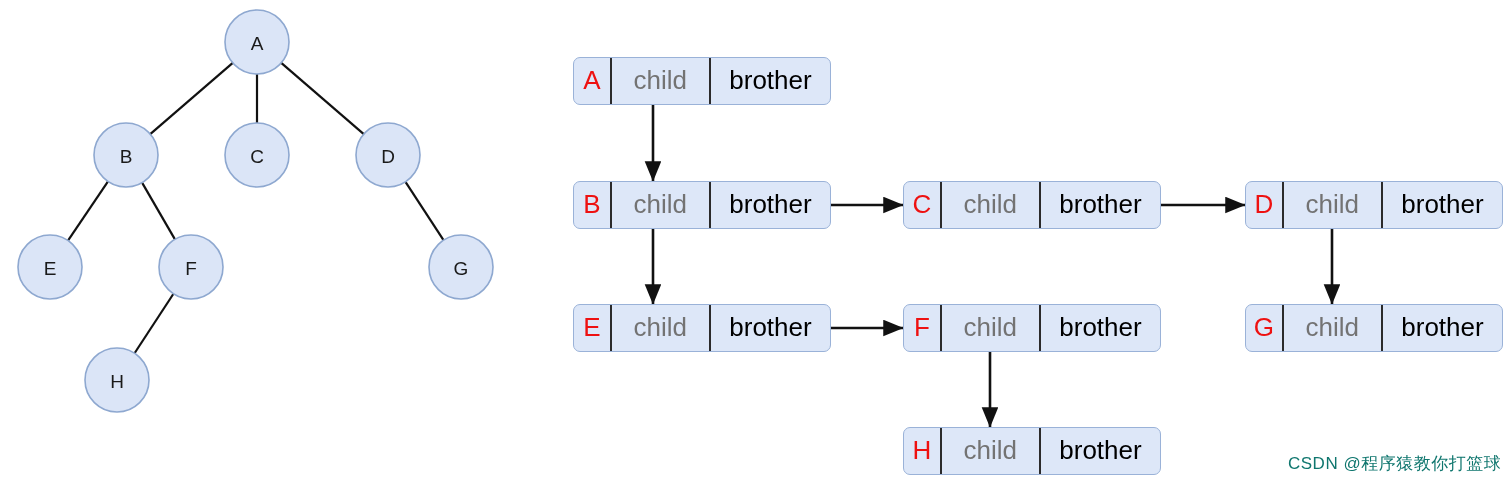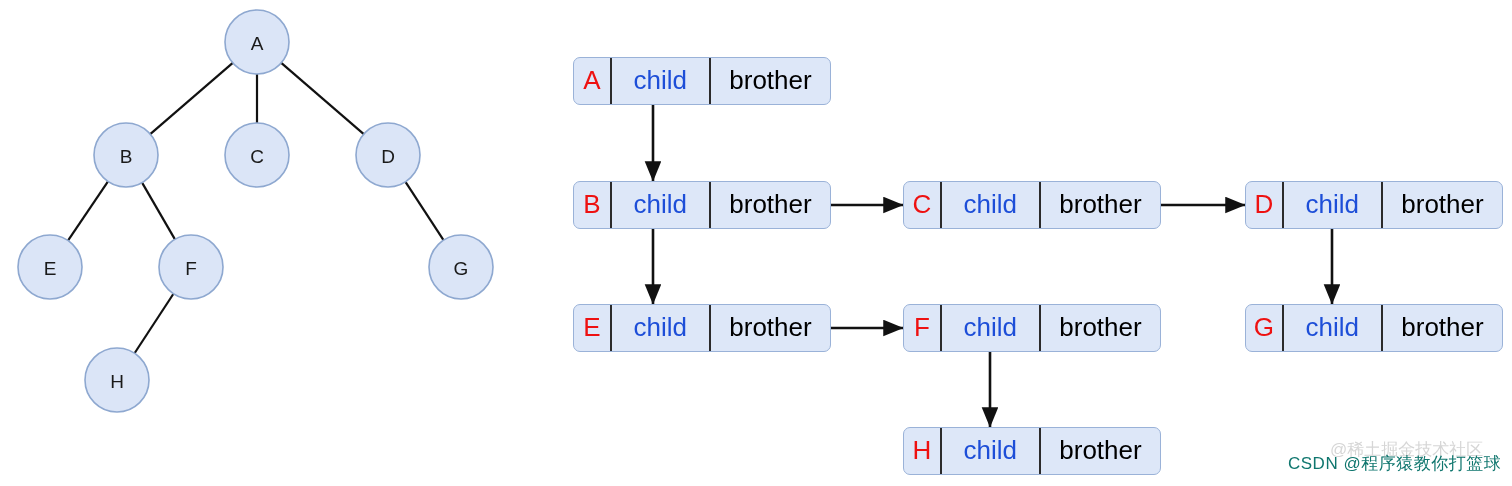--- a/index.html
+++ b/index.html
@@ -65,21 +65,21 @@
     white-space: nowrap;
     padding-bottom: 2px;
   }
   .cell-key {
     width: 38px;
     color: #ee1111;
     border-right: 2px solid #2b2b2b;
   }
   .cell-child {
     width: 100px;
-    color: #1d4ed8;
+    color: #737373;
     border-right: 2px solid #2b2b2b;
   }
   .cell-brother {
     width: 120px;
     color: #000000;
   }
 
   #links-svg {
     position: absolute;
     left: 0;
@@ -218,16 +218,15 @@
         <div class="cell cell-child">child</div>
         <div class="cell cell-brother">brother</div>
       </div>
       <div class="node-box" style="left: 903px; top: 427px; width: 258px;">
         <div class="cell cell-key">H</div>
         <div class="cell cell-child">child</div>
         <div class="cell cell-brother">brother</div>
       </div>
     </div>
 
-  <div class="watermark" id="wm-juejin">@稀土掘金技术社区</div>
   <div class="watermark" id="wm-csdn">CSDN @程序猿教你打篮球</div>
 
 </div>
 
 </body></html>

